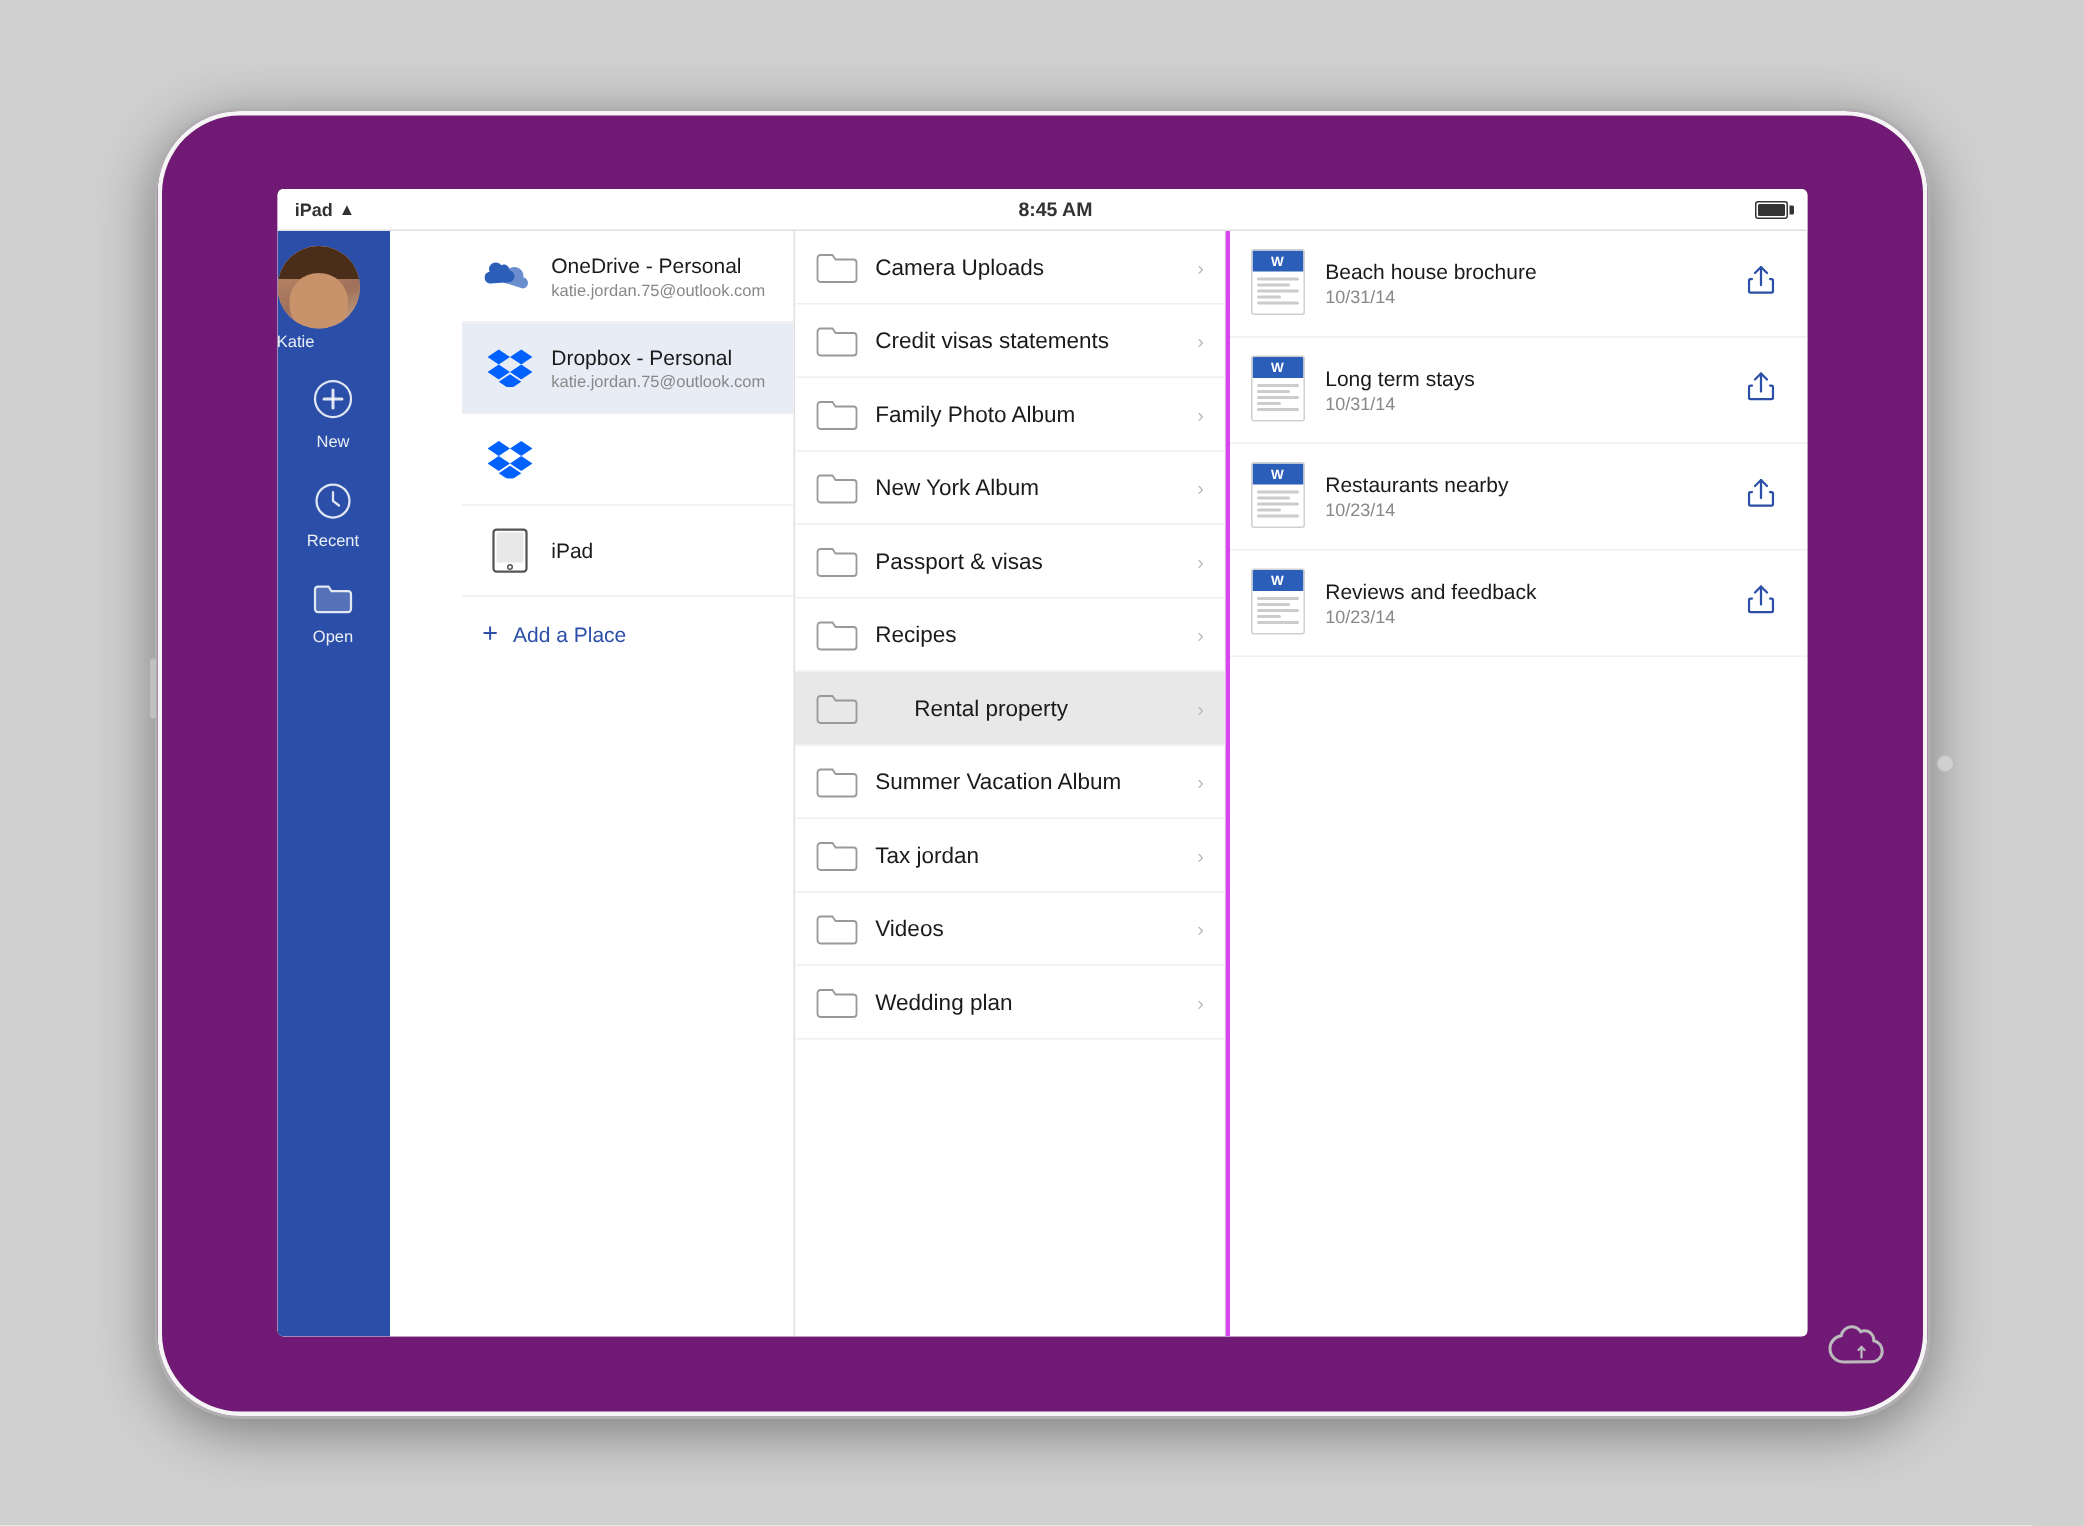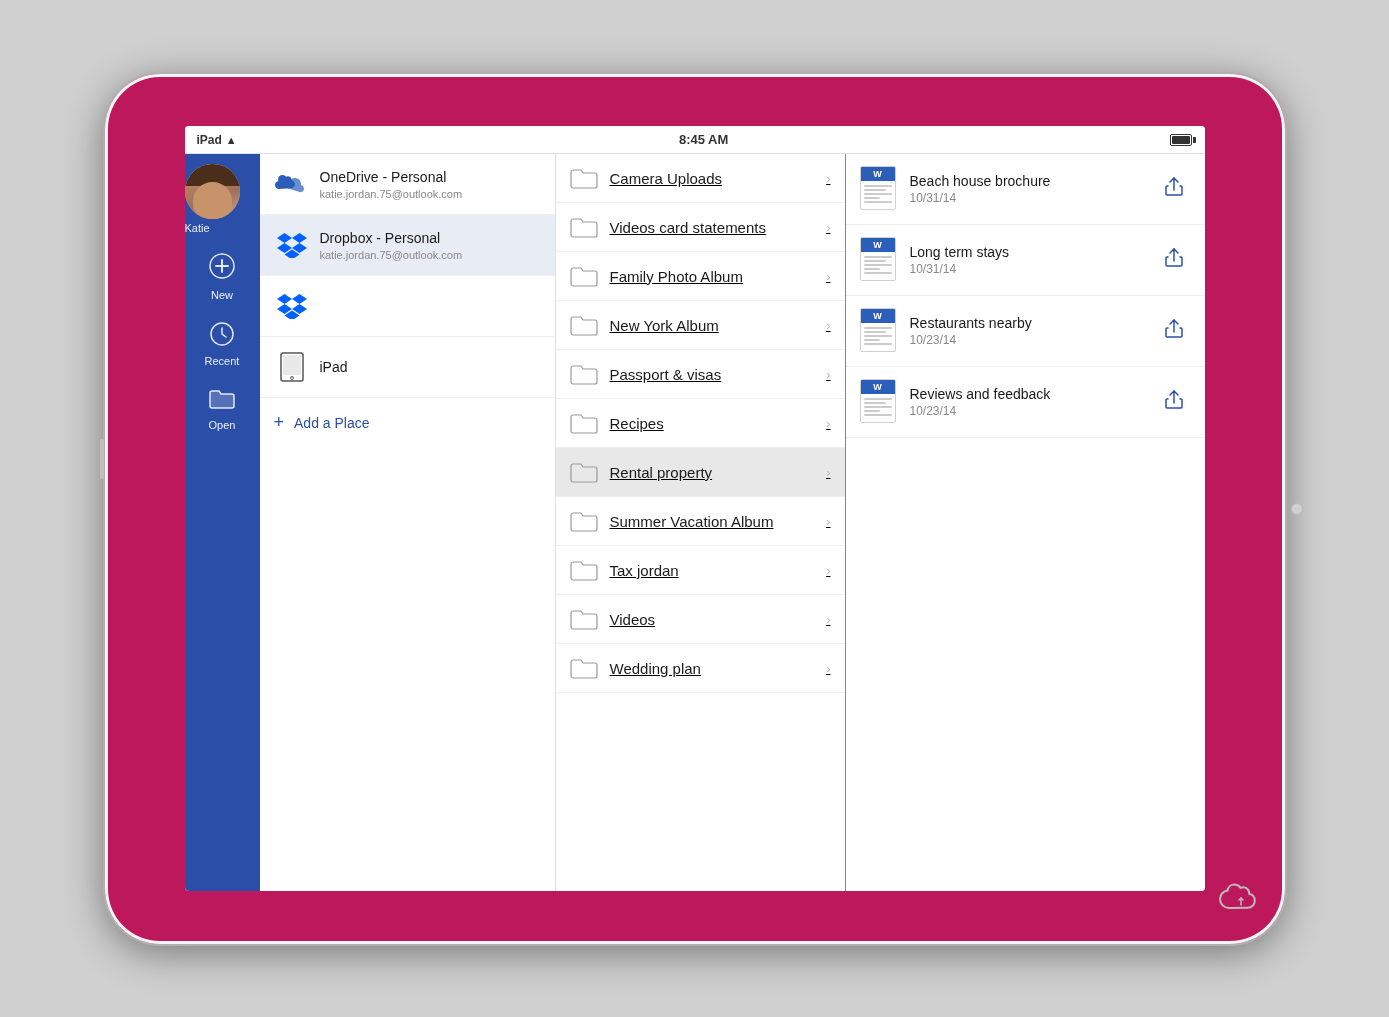--- a/index.html
+++ b/index.html
@@ -9,21 +9,21 @@
       align-items: center;
       justify-content: center;
       width: 1389px;
       height: 1017px;
       font-family: -apple-system, 'Helvetica Neue', Arial, sans-serif;
     }
 
     .ipad-outer {
       width: 1180px;
       height: 870px;
-      background: #be185d;
+      background: #701a75;
       border-radius: 55px;
       box-shadow:
         0 0 0 2px #b0b0b0,
         0 8px 40px rgba(0,0,0,0.45),
         inset 0 0 0 3px #f5f5f5;
       position: relative;
       display: flex;
       align-items: center;
       justify-content: center;
     }
@@ -142,25 +142,26 @@
       align-items: center;
       padding: 10px 0;
       cursor: pointer;
       color: rgba(255,255,255,0.85);
     }
     .sidebar-item .icon { font-size: 22px; margin-bottom: 2px; }
     .sidebar-item .label { font-size: 11px; color: rgba(255,255,255,0.9); }
 
     
     .places-panel {
-      width: 296px;
+      width: 270px;
       background: #fff;
       border-right: 1px solid #e0e0e0;
       flex-shrink: 0;
       overflow-y: auto;
+      padding-left: 48px;
     }
 
     .place-item {
       display: flex;
       align-items: center;
       padding: 12px 14px;
       cursor: pointer;
       border-bottom: 1px solid #f0f0f0;
     }
     .place-item.active { background: #e8ecf5; }
@@ -184,34 +185,33 @@
       cursor: pointer;
       color: #2b4fa8;
       font-size: 14px;
     }
     .add-icon { font-size: 18px; margin-right: 10px; font-weight: 300; }
 
     
     .folders-panel {
       width: 290px;
       background: #fff;
-      border-right: 1px solid #d946ef;
+      border-right: 3px solid #d946ef;
       flex-shrink: 0;
       overflow-y: auto;
-      text-decoration: underline;
     }
 
     .folder-item {
       display: flex;
       align-items: center;
       padding: 13px 14px;
       cursor: pointer;
       border-bottom: 1px solid #f0f0f0;
     }
-    .folder-item.active { background: #e8e8e8; }
+    .folder-item.active { background: #e8e8e8; gap: 26px; }
     .folder-icon {
       width: 28px;
       height: 22px;
       flex-shrink: 0;
       margin-right: 12px;
       position: relative;
     }
     .folder-icon svg { width: 28px; height: 22px; }
     .folder-name { flex: 1; font-size: 15px; color: #1a1a1a; }
     .chevron { color: #bbb; font-size: 13px; }
@@ -461,21 +461,21 @@
     </div>
     <div class="folder-name">Camera Uploads</div>
     <div class="chevron">›</div>
   </div>
           <div class="folder-item">
     <div class="folder-icon">
       <svg width="28" height="22" viewBox="0 0 28 22" fill="none">
         <path d="M1 5 C1 3.9 1.9 3 3 3 L11 3 L13 6 L25 6 C26.1 6 27 6.9 27 8 L27 19 C27 20.1 26.1 21 25 21 L3 21 C1.9 21 1 20.1 1 19 Z" stroke="#999" stroke-width="1.2" fill="none"></path>
       </svg>
     </div>
-    <div class="folder-name">Videos card statements</div>
+    <div class="folder-name">Credit visas statements</div>
     <div class="chevron">›</div>
   </div>
           <div class="folder-item">
     <div class="folder-icon">
       <svg width="28" height="22" viewBox="0 0 28 22" fill="none">
         <path d="M1 5 C1 3.9 1.9 3 3 3 L11 3 L13 6 L25 6 C26.1 6 27 6.9 27 8 L27 19 C27 20.1 26.1 21 25 21 L3 21 C1.9 21 1 20.1 1 19 Z" stroke="#999" stroke-width="1.2" fill="none"></path>
       </svg>
     </div>
     <div class="folder-name">Family Photo Album</div>
     <div class="chevron">›</div>

